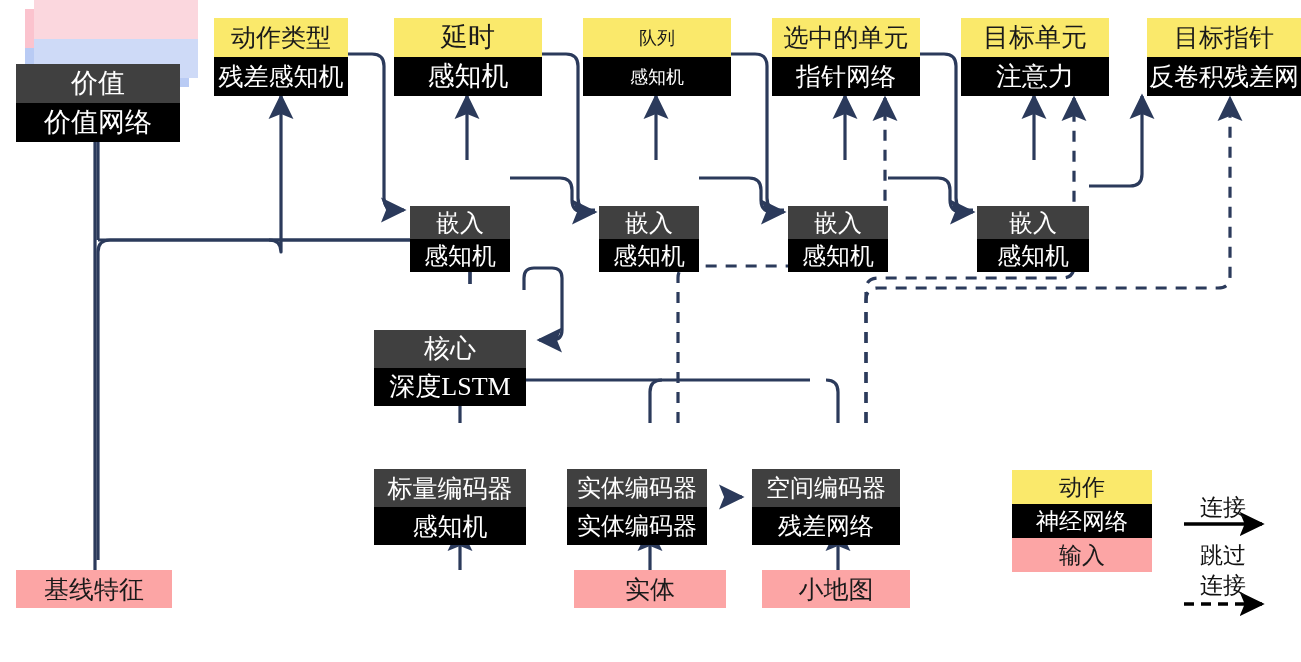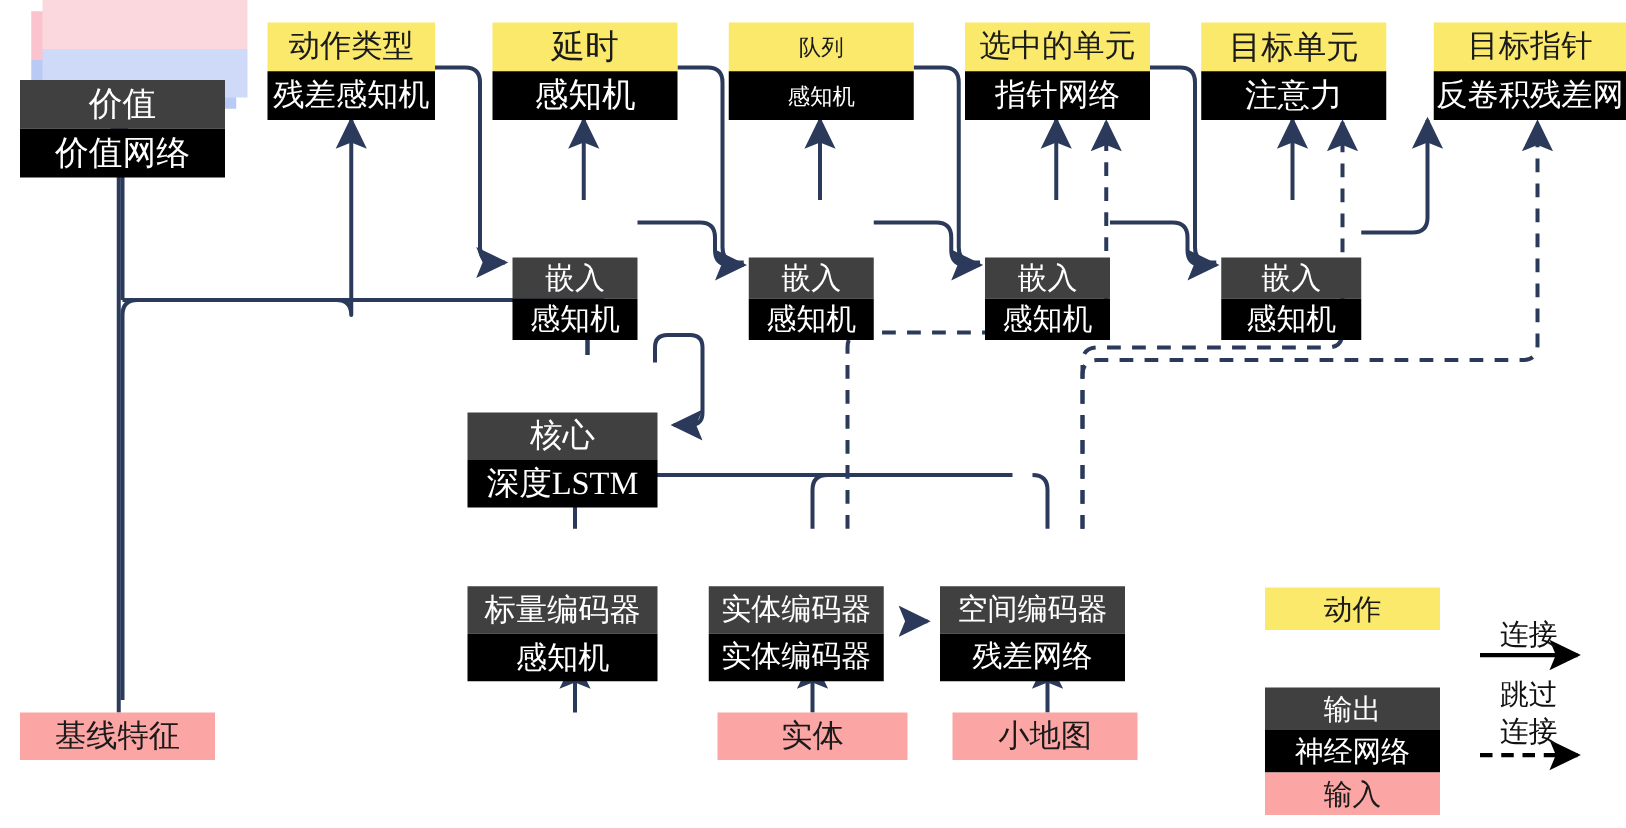--- a/index.html
+++ b/index.html
@@ -207,21 +207,20 @@
   <div class="node one" style="left:574px;top:570px;width:152px;height:38px;font-size:25px;">
     <div class="cell c-input">实体</div>
   </div>
 
   <div class="node one" style="left:762px;top:570px;width:148px;height:38px;font-size:25px;">
     <div class="cell c-input">小地图</div>
   </div>
 
   <div id="legend-stack" style="left:1012px;top:470px;width:140px;height:136px;font-size:23px;">
     <div class="cell c-action">动作</div>
-    <div class="cell c-output">输出</div>
     <div class="cell c-net">神经网络</div>
     <div class="cell c-input">输入</div>
   </div>
 
   <div class="lg-label" style="left:1184px;top:492px;width:78px;">连接</div>
   <div class="lg-label" style="left:1184px;top:540px;width:78px;">跳过</div>
   <div class="lg-label" style="left:1184px;top:570px;width:78px;">连接</div>
 
 </div>
 

